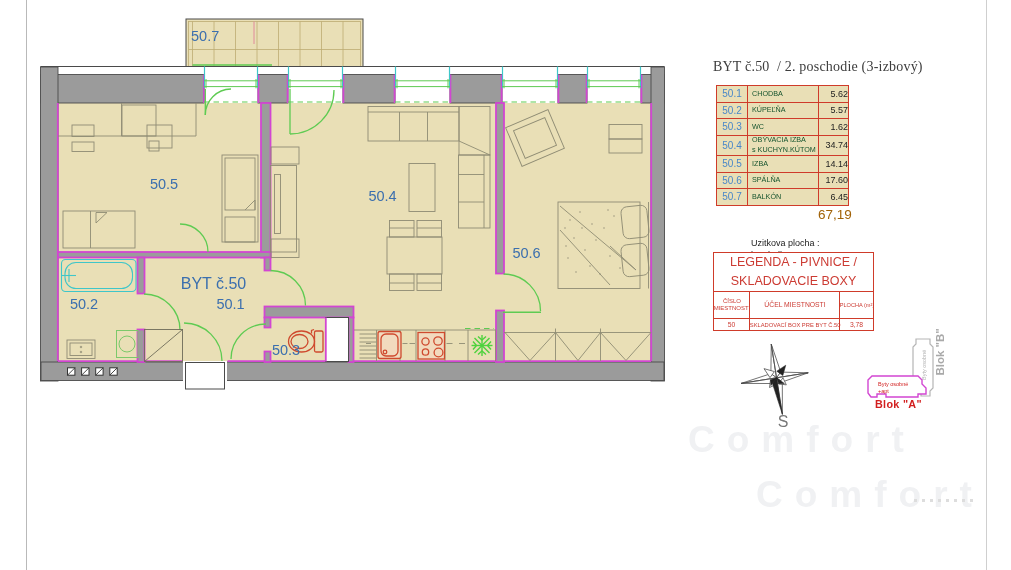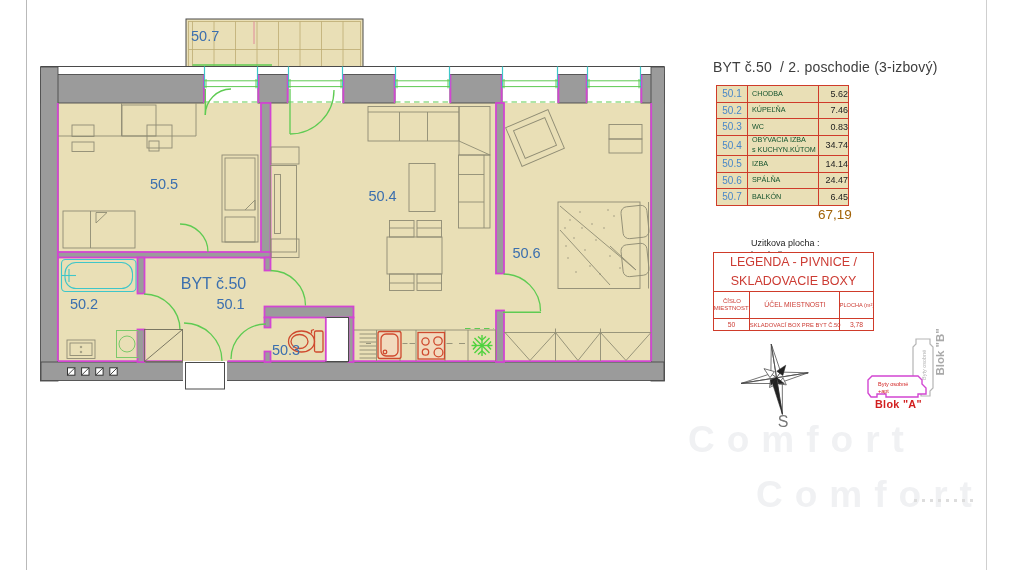--- a/index.html
+++ b/index.html
@@ -1,21 +1,21 @@
 <!DOCTYPE html>
 <html><head>
 <meta charset="utf-8">
 <style>
   html,body{margin:0;padding:0;background:#fff;}
   body{width:1011px;height:570px;position:relative;overflow:hidden;
        font-family:"Liberation Sans", sans-serif;}
   .abs{position:absolute;}
   #vl1{left:26px;top:0;width:1px;height:570px;background:#b9b9b9;}
   #vl2{left:986px;top:0;width:1px;height:570px;background:#cfcfcf;}
-  #title{left:713px;top:59px;font-size:14px;color:#3d3d3d;letter-spacing:0.2px;}
+  #title{left:713px;top:59px;font-size:14px;color:#3d3d3d;letter-spacing:0.2px;font-family:Liberation Serif, serif;}
   
   #t1{left:716px;top:85px;border-collapse:collapse;table-layout:fixed;width:132px;}
   #t1 td{border:1px solid #cf3b2a;background:#e9dfb6;padding:0;overflow:hidden;}
   #t1 .n{color:#4887c9;font-size:10px;text-align:center;}
   #t1 .u{color:#14532d;}
   #t1 .a{color:#222;font-size:9px;text-align:right;}
   .sm{font-size:10px;transform:scale(0.72);transform-origin:0 50%;white-space:nowrap;display:block;margin-left:4px;line-height:1.0;}
   #note{left:751px;top:206px;font-size:9px;color:#222;line-height:1.33;margin-top:32px;}
   #sum{left:818px;top:207px;font-size:13.5px;color:#a16207;}
   
@@ -47,28 +47,28 @@
         <td class="u">
           <span class="sm">CHODBA</span>
         </td>
         <td class="a">5.62</td>
       </tr>
  <tr style="height:16.5px">
         <td class="n">50.2</td>
         <td class="u">
           <span class="sm">KÚPEĽŇA</span>
         </td>
-        <td class="a">7.46</td>
+        <td class="a">5.57</td>
       </tr>
  <tr style="height:16.5px">
         <td class="n">50.3</td>
         <td class="u">
           <span class="sm">WC</span>
         </td>
-        <td class="a">0.83</td>
+        <td class="a">1.62</td>
       </tr>
  <tr style="height:19px">
         <td class="n">50.4</td>
         <td class="u">
           <div style="height:19px;overflow:visible">
             <span class="sm" style="line-height:1.25;transform-origin:0 0;margin-top:0.5px">OBÝVACIA IZBA<br>s KUCHYN.KÚTOM</span>
           </div>
         </td>
         <td class="a">34.74</td>
       </tr>
@@ -77,21 +77,21 @@
         <td class="u">
           <span class="sm">IZBA</span>
         </td>
         <td class="a">14.14</td>
       </tr>
  <tr style="height:16.5px">
         <td class="n">50.6</td>
         <td class="u">
           <span class="sm">SPÁLŇA</span>
         </td>
-        <td class="a">24.47</td>
+        <td class="a">17.60</td>
       </tr>
  <tr style="height:16.5px">
         <td class="n">50.7</td>
         <td class="u">
           <span class="sm">BALKÓN</span>
         </td>
         <td class="a">6.45</td>
       </tr>
 </tbody>
   </table>

